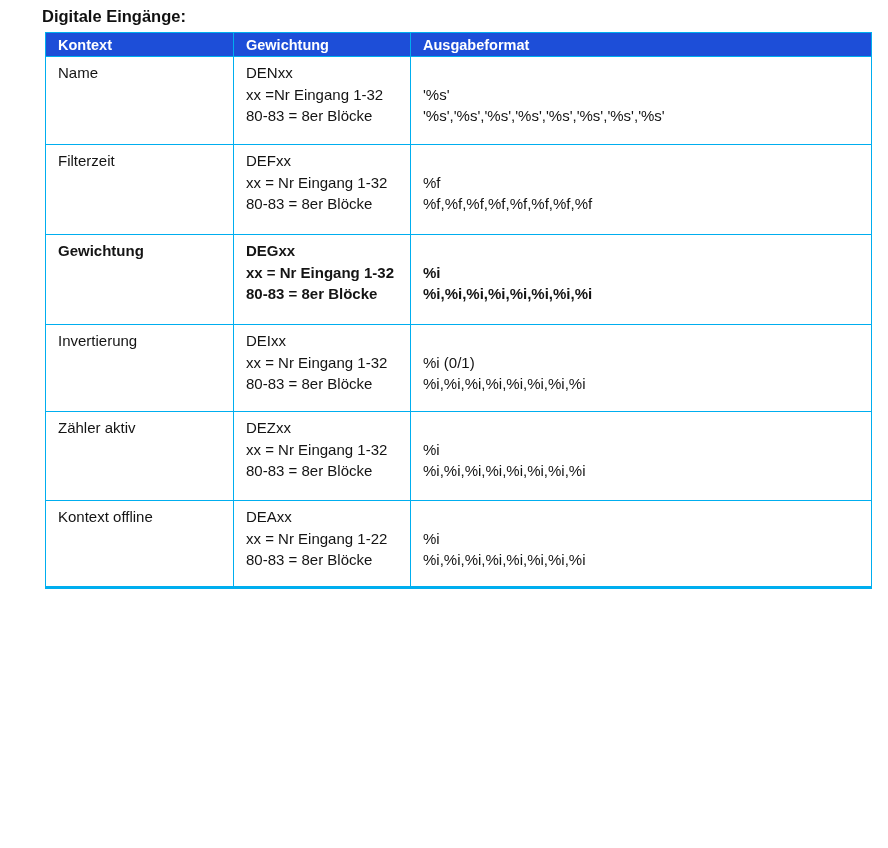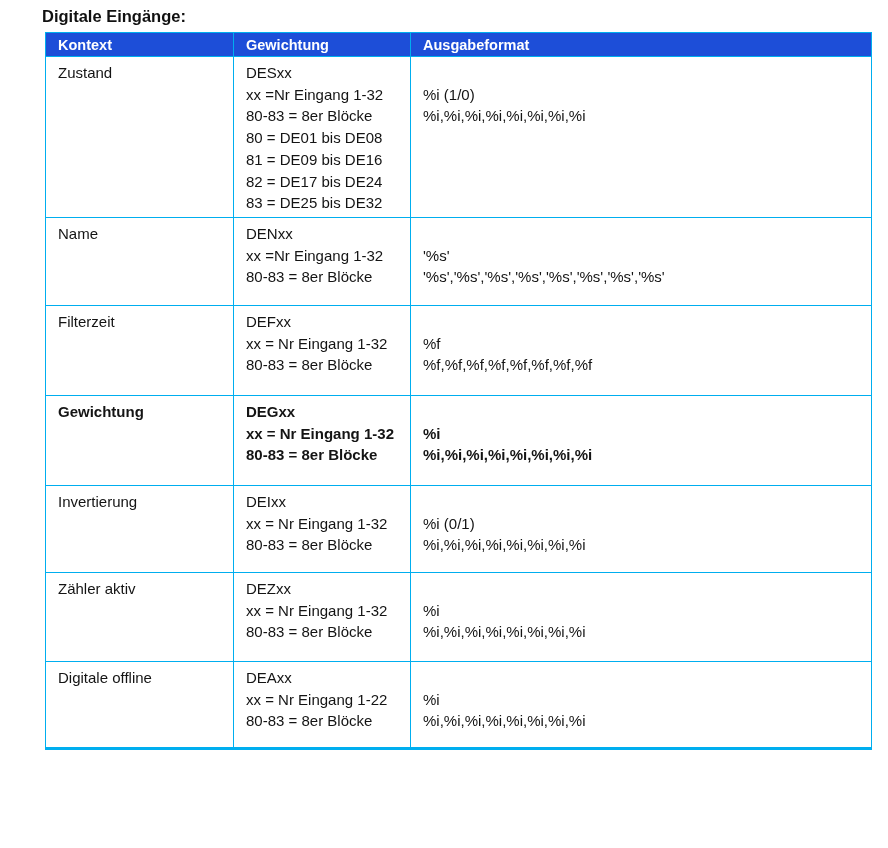--- a/index.html
+++ b/index.html
@@ -76,33 +76,20 @@
       <col class="c3">
   </colgroup>
   <thead>
     <tr>
       <th>Kontext</th>
       <th>Gewichtung</th>
       <th>Ausgabeformat</th>
     </tr>
   </thead>
   <tbody>
-    <tr class="r1">
-      <td>Zustand</td>
-      <td>DESxx
-xx =Nr Eingang 1-32
-80-83 = 8er Blöcke
-80 = DE01 bis DE08
-81 = DE09 bis DE16
-82 = DE17 bis DE24
-83 = DE25 bis DE32</td>
-      <td>
-%i (1/0)
-%i,%i,%i,%i,%i,%i,%i,%i</td>
-    </tr>
     <tr class="r2">
       <td>Name</td>
       <td>DENxx
 xx =Nr Eingang 1-32
 80-83 = 8er Blöcke</td>
       <td>
 '%s'
 '%s','%s','%s','%s','%s','%s','%s','%s'</td>
     </tr>
     <tr class="r4">
@@ -135,21 +122,21 @@
     <tr class="r7">
       <td>Zähler aktiv</td>
       <td>DEZxx
 xx = Nr Eingang 1-32
 80-83 = 8er Blöcke</td>
       <td>
 %i
 %i,%i,%i,%i,%i,%i,%i,%i</td>
     </tr>
     <tr class="r8">
-      <td>Digitale offline</td>
+      <td>Kontext offline</td>
       <td>DEAxx
 xx = Nr Eingang 1-22
 80-83 = 8er Blöcke</td>
       <td>
 %i
 %i,%i,%i,%i,%i,%i,%i,%i</td>
     </tr>
   </tbody>
 </table>
 

